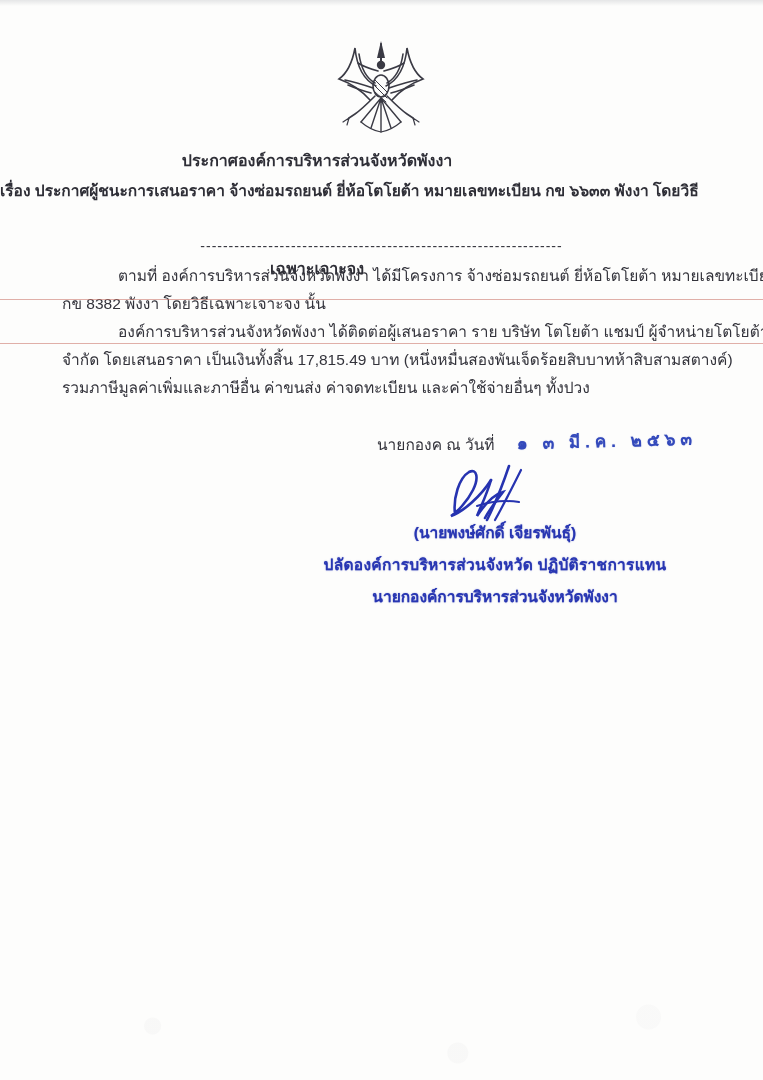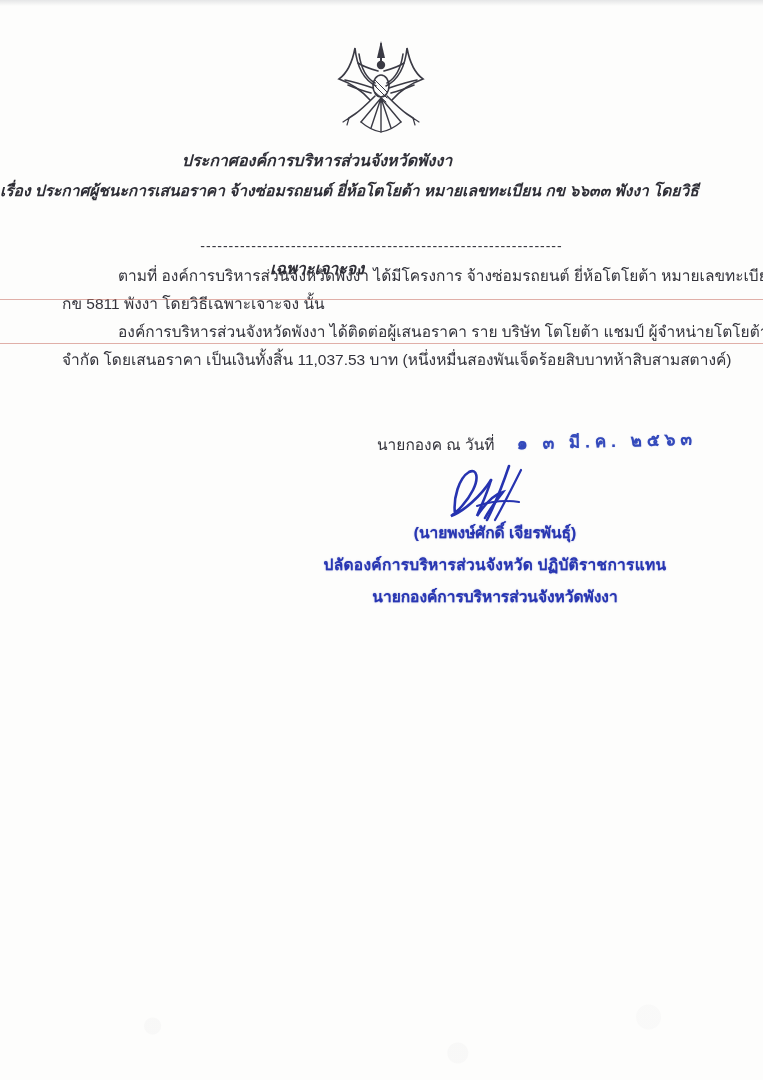--- a/index.html
+++ b/index.html
@@ -32,21 +32,20 @@
   }
   .title-line {
     position: absolute;
     left: 0;
     width: 634px;
     text-align: center;
     font-size: 16px;
     font-weight: bold;
     color: #2e2e36;
     white-space: nowrap;
-    font-style: italic;
   }
   .t1 { top: 148px; }
   .t2 { top: 178px; font-size: 15.5px; text-align: right; }
   .t3 { top: 208px; margin-top: 48px; }
   .separator {
     position: absolute;
     top: 238px;
     left: 0;
     width: 763px;
     text-align: center;
@@ -165,24 +164,25 @@
     <path d="M18 80 L12 84 M18 80 L16 87 M82 80 L88 84 M82 80 L84 87" stroke-width="1.2"></path>
   </svg>
 
   <div class="title-line t1">ประกาศองค์การบริหารส่วนจังหวัดพังงา</div>
   <div class="title-line t2">เรื่อง ประกาศผู้ชนะการเสนอราคา จ้างซ่อมรถยนต์ ยี่ห้อโตโยต้า หมายเลขทะเบียน กข ๖๖๓๓ พังงา โดยวิธี</div>
   <div class="title-line t3">เฉพาะเจาะจง</div>
 
   <div class="separator">----------------------------------------------------------------</div>
 
   <div class="body-line indented b1">ตามที่ องค์การบริหารส่วนจังหวัดพังงา ได้มีโครงการ จ้างซ่อมรถยนต์ ยี่ห้อโตโยต้า หมายเลขทะเบียน</div>
-  <div class="body-line flush b2">กข 5811 พังงา โดยวิธีเฉพาะเจาะจง  นั้น</div>
+  <div class="body-line flush b2">กข 8382 พังงา โดยวิธีเฉพาะเจาะจง  นั้น</div>
 
   <div class="body-line indented b3">องค์การบริหารส่วนจังหวัดพังงา ได้ติดต่อผู้เสนอราคา ราย บริษัท โตโยต้า แชมป์ ผู้จำหน่ายโตโยต้า</div>
-  <div class="body-line flush b4">จำกัด โดยเสนอราคา เป็นเงินทั้งสิ้น 11,037.53 บาท (หนึ่งหมื่นสองพันเจ็ดร้อยสิบบาทห้าสิบสามสตางค์)</div>
+  <div class="body-line flush b4">จำกัด โดยเสนอราคา เป็นเงินทั้งสิ้น 17,815.49 บาท (หนึ่งหมื่นสองพันเจ็ดร้อยสิบบาทห้าสิบสามสตางค์)</div>
+  <div class="body-line flush b5">รวมภาษีมูลค่าเพิ่มและภาษีอื่น ค่าขนส่ง ค่าจดทะเบียน และค่าใช้จ่ายอื่นๆ ทั้งปวง</div>
 
   <div class="artifact-line a1"></div>
   <div class="artifact-line a2"></div>
 
   <div class="date-row">
     <span>นายกองค ณ วันที่</span><span class="date-stamp">๑ ๓ มี.ค. ๒๕๖๓</span>
   </div>
 
   <div class="signature-block">
     <svg class="signature-svg" viewBox="0 0 140 62" fill="none" stroke="#2633b0" stroke-width="2.6" stroke-linecap="round">

